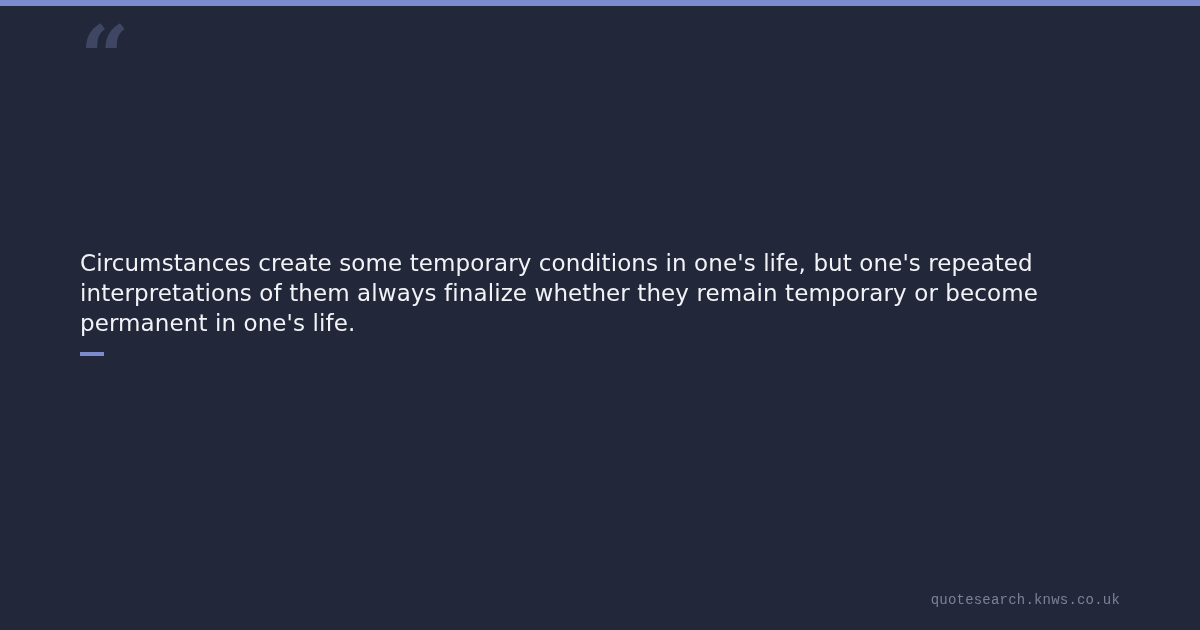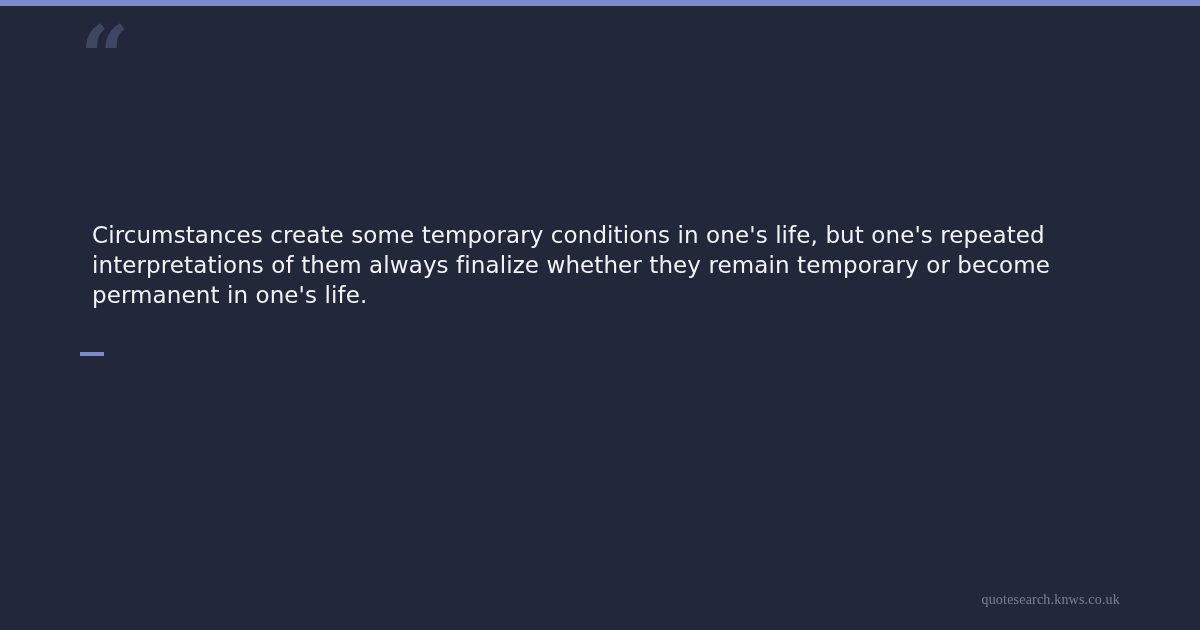--- a/index.html
+++ b/index.html
@@ -37,23 +37,22 @@
     font-size: 86px;
     font-weight: 700;
     line-height: 1;
     color: #3e4663;
     letter-spacing: -2px;
     user-select: none;
   }
   .quote-body {
     position: absolute;
     left: 80px;
-    top: 220px;
+    top: 248px;
     width: 975px;
-    margin-left: 12px;
   }
   .quote-text {
     margin: 0;
     font-family: "DejaVu Sans", sans-serif;
     font-size: 23px;
     line-height: 30px;
     font-weight: 400;
     color: #f2f3f7;
     letter-spacing: 0.1px;
   }
@@ -74,21 +73,21 @@
   .attribution-author {
     font-family: "DejaVu Sans", sans-serif;
     font-size: 17px;
     color: #7c8ace;
     line-height: 1;
   }
   .site-footer {
     position: absolute;
     right: 80px;
     bottom: 22px;
-    font-family: Liberation Serif, serif;
+    font-family: Liberation Mono, monospace;
     font-size: 14px;
     color: #7b8296;
     letter-spacing: 0.2px;
   }
 </style>
 </head>
 <body>
 
 <div class="card">
 

